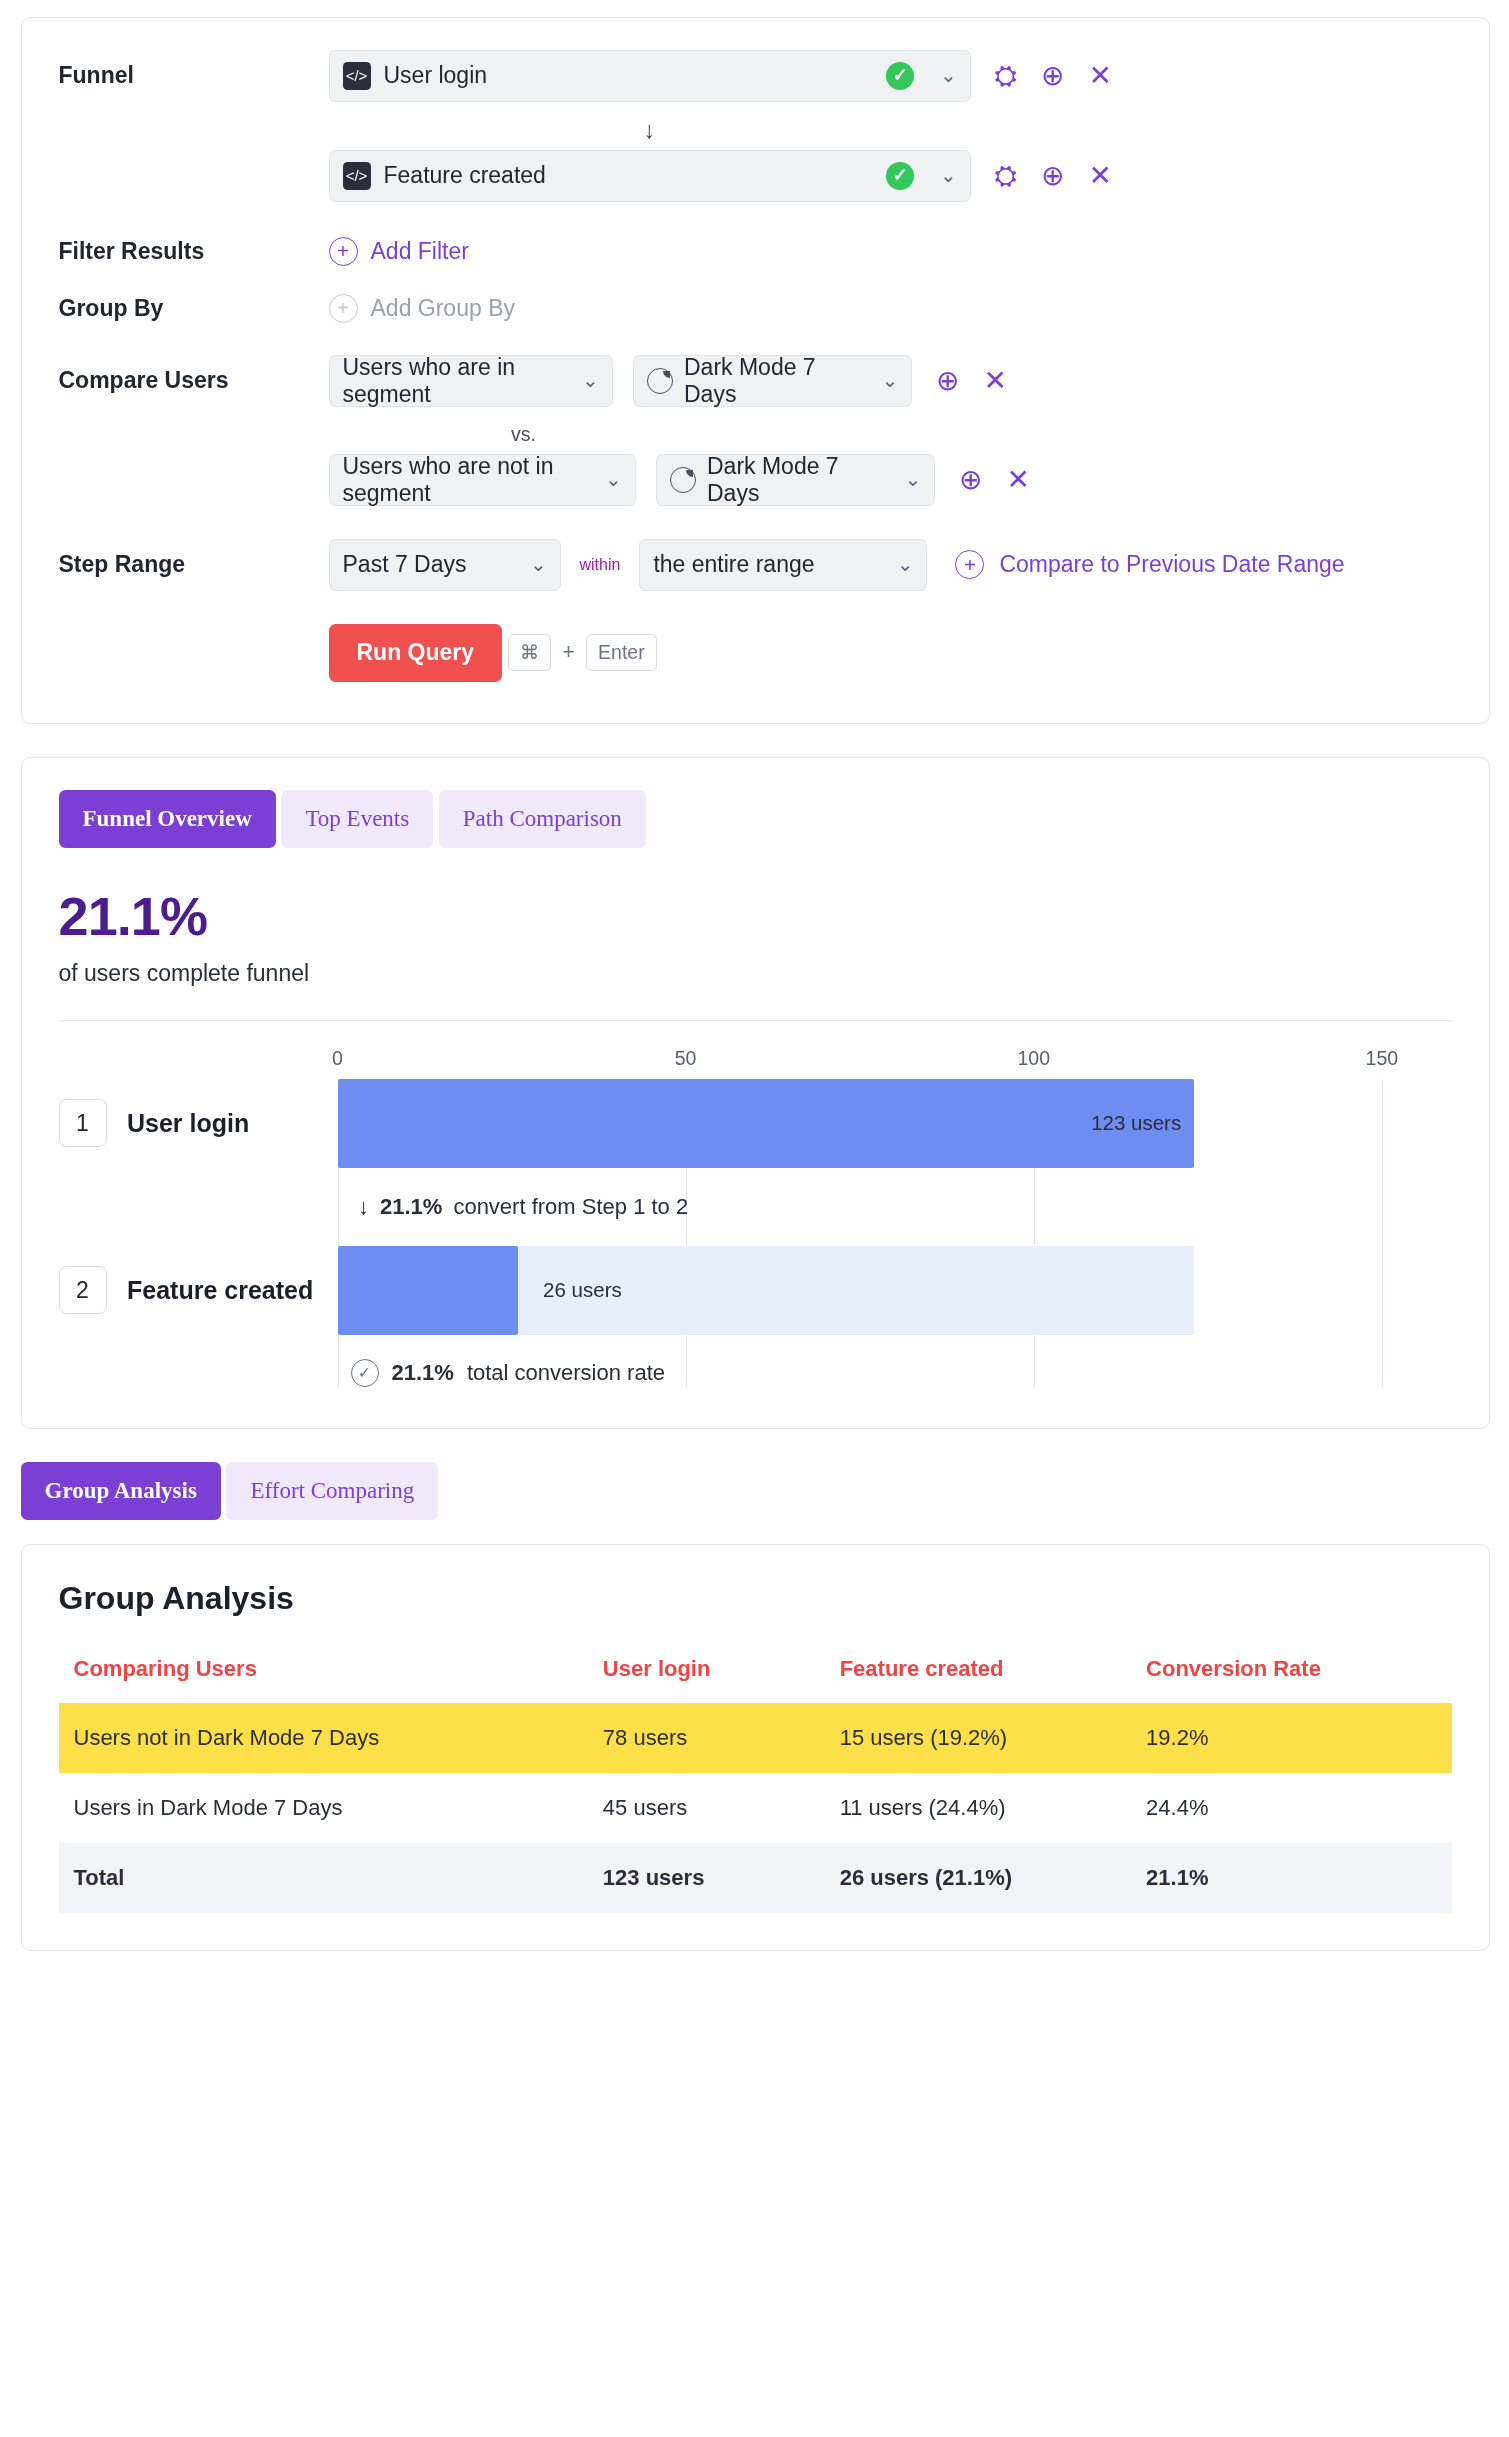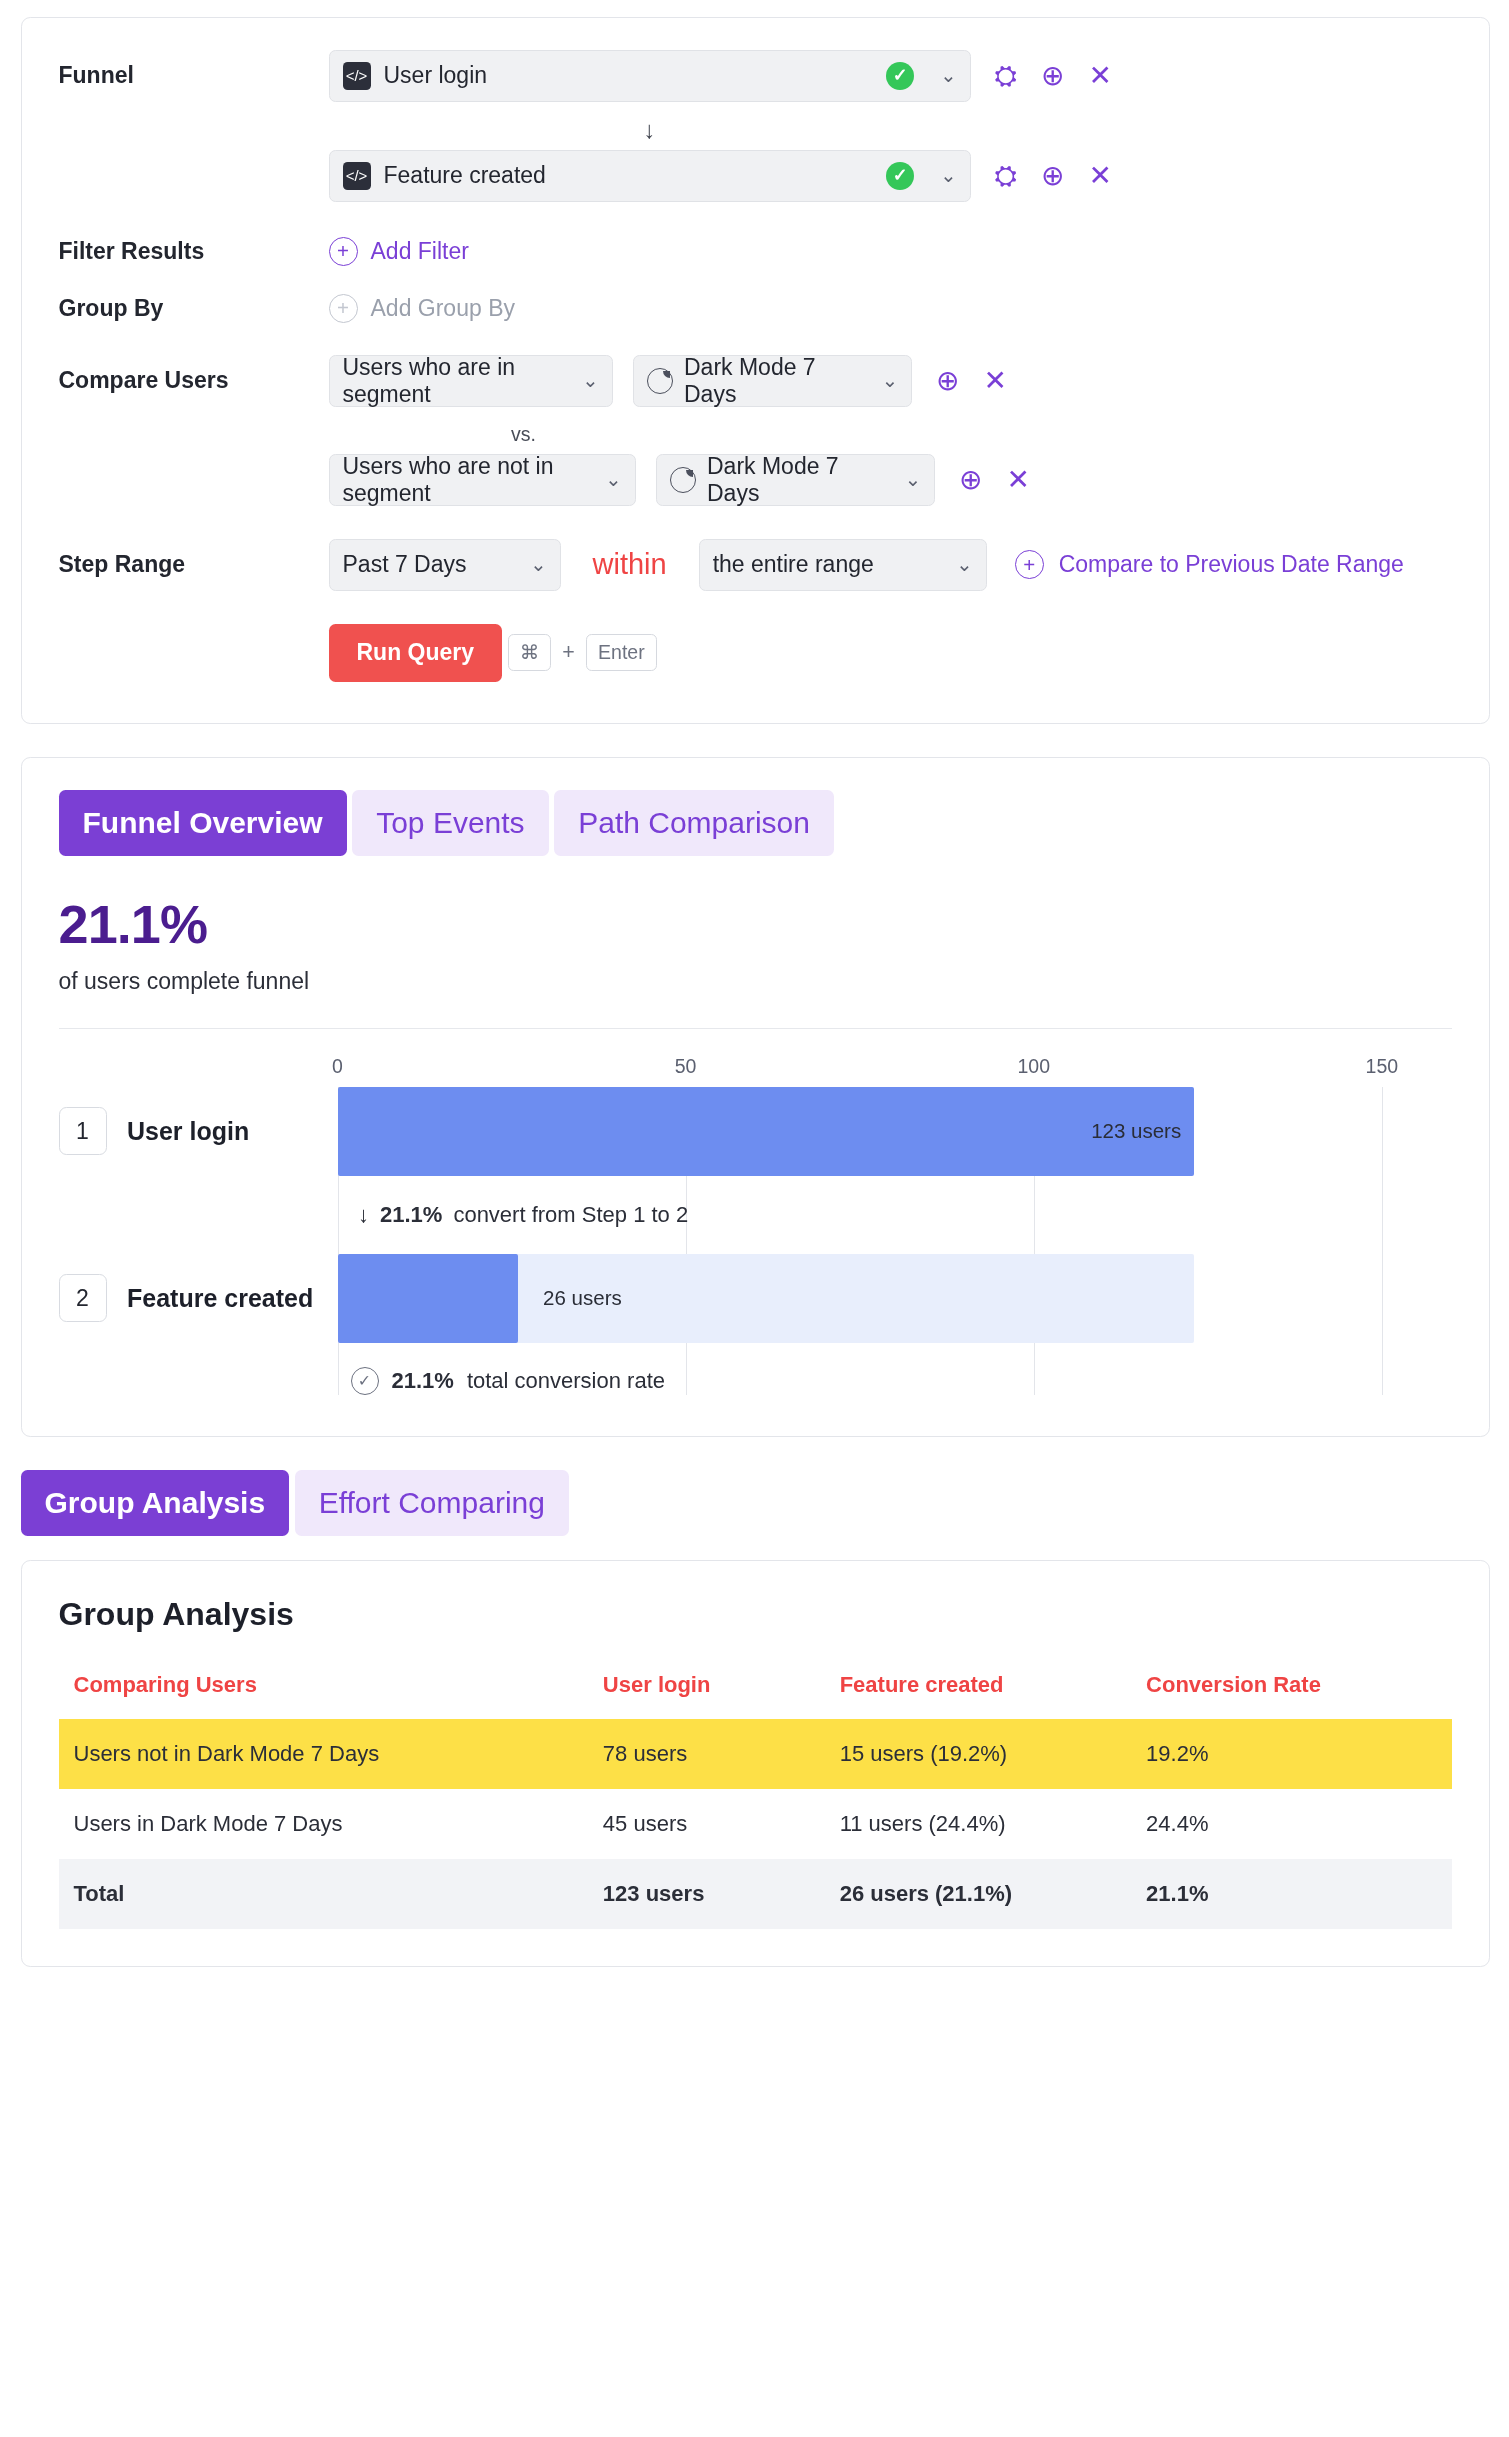--- a/index.html
+++ b/index.html
@@ -119,21 +119,21 @@
   .seg-icon::after {
     content: "";
     position: absolute;
     width: 7.4px; height: 7.4px;
     background: #4b4f5c;
     top: 1.9px; right: 1.9px;
     border-bottom-left-radius: 7.4px;
   }
   .vs-wrap { display: flex; }
   .vs-inner { width: 390px; text-align: center; font-size: 19.5px; color: #4a4e59; }
-  .within { font-size: 29px; color: #ef4444; margin: 0 32px; }
+  .within { font-size: 16px; color: #a21caf; margin: 0 19px; }
   .compare-prev {
     display: flex; align-items: center; gap: 15px;
     color: #7a3fd6; font-size: 23px; margin-left: 28px; cursor: pointer;
   }
   .run-btn {
     background: #f0514f;
     color: #fff;
     border: none;
     border-radius: 6.5px;
     font-size: 23px;
@@ -153,28 +153,29 @@
     height: 37px;
     padding: 0 11px;
     margin: 0 5.6px;
   }
   .kbd-plus { color: #6d7280; font-size: 21.4px; margin: 0 5.6px; }
 
   
   .results-card { padding: 32px 37px 41px 37px; }
   .tabs { display: flex; gap: 0; margin-bottom: 37px; }
   .tab {
-    font-size: 30px;
+    font-size: 23px;
     padding: 16px 24px;
     border-radius: 6.5px;
     color: #7a3fd6;
     background: #f0e8fb;
     margin-right: 5.6px;
     cursor: pointer;
     font-weight: normal;
+    font-family: Liberation Serif, serif;
   }
   .tab.active {
     background: #7b3fd4;
     color: #ffffff;
     font-weight: bold;
   }
   .big-pct {
     font-size: 54px;
     font-weight: bold;
     color: #4b1d8f;

